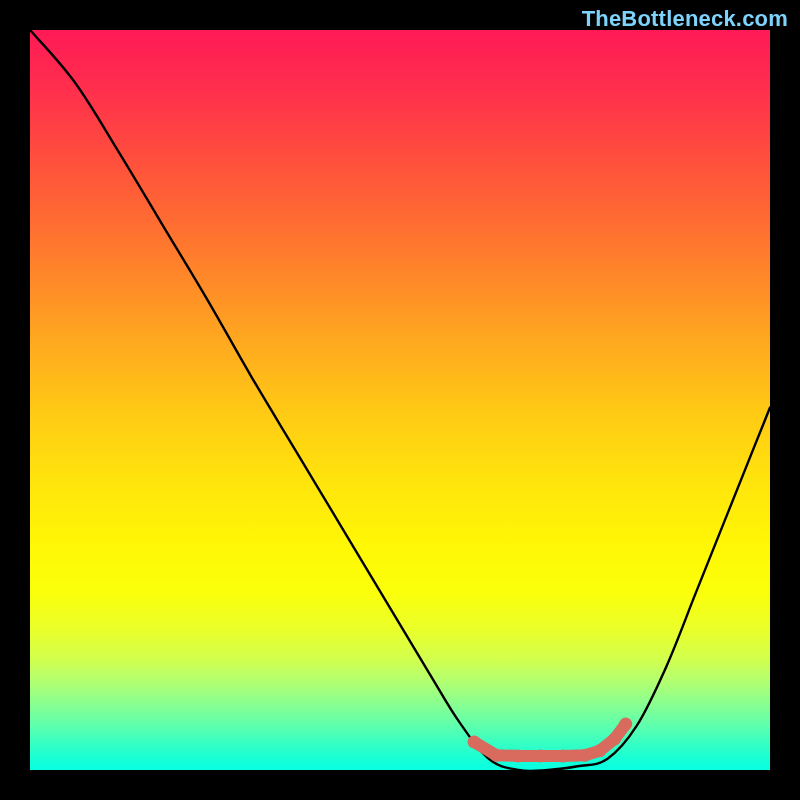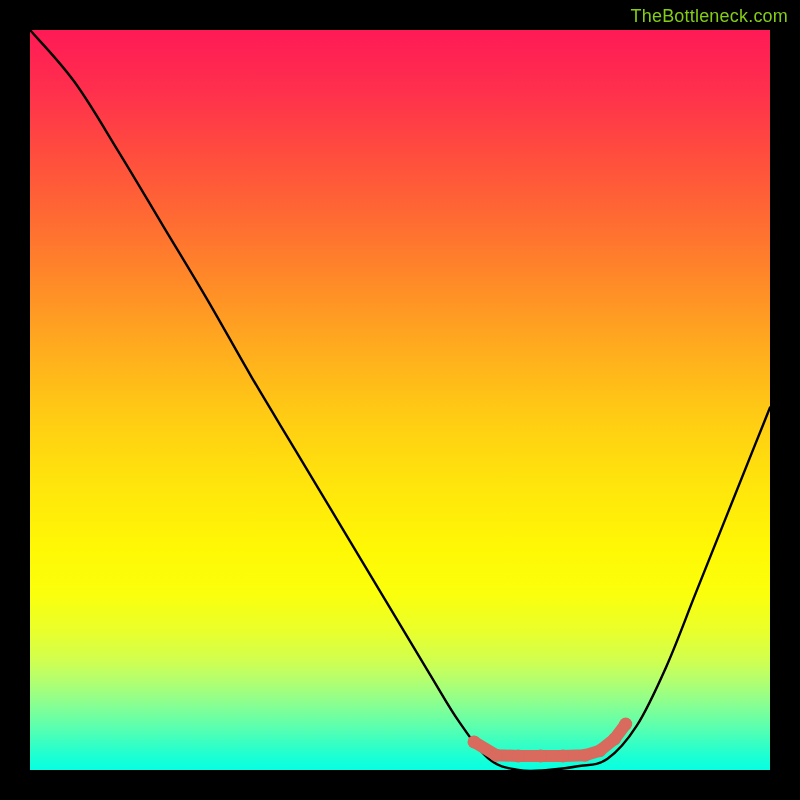--- a/index.html
+++ b/index.html
@@ -50,23 +50,23 @@
       #5effad 94%,
       #35ffc4 96.5%,
       #17ffd6 98.5%,
       #08ffe2 100%
     );
   }
   .attribution {
     position: absolute;
     top: 6px;
     right: 12px;
-    color: #84cc16;
-    font-size: 18px;
-    font-weight: 400;
+    color: #7dd3fc;
+    font-size: 22px;
+    font-weight: 700;
     letter-spacing: 0.2px;
   }
   svg.overlay {
     position: absolute;
     left: 0;
     top: 0;
     width: 100%;
     height: 100%;
   }
 </style>

